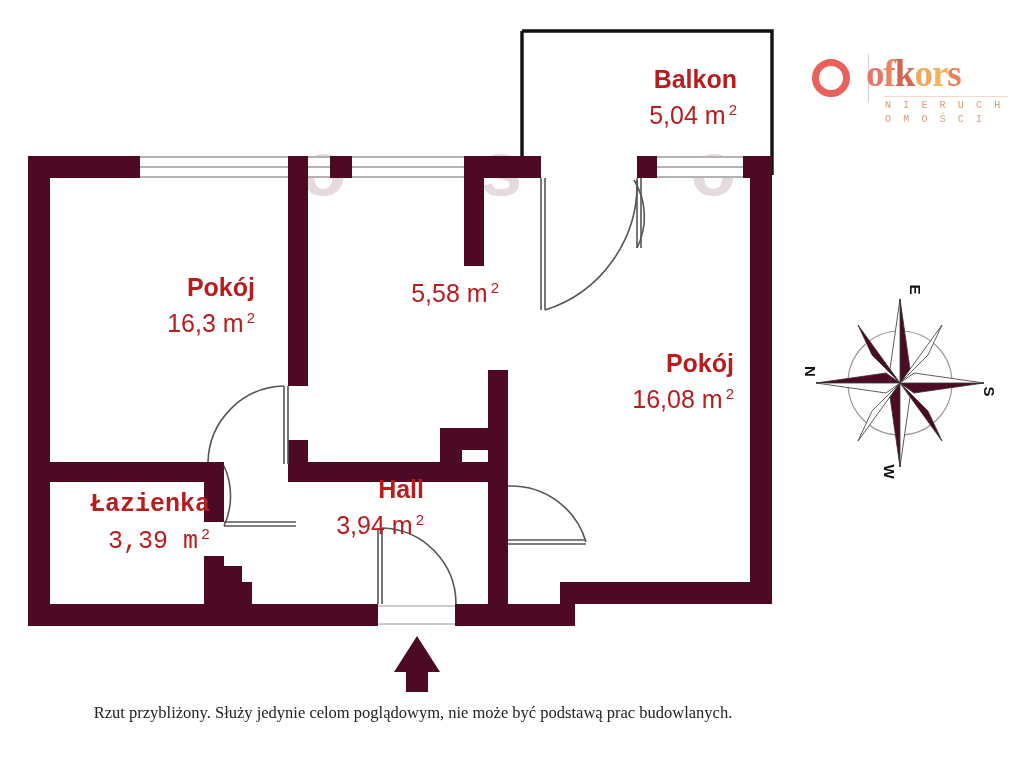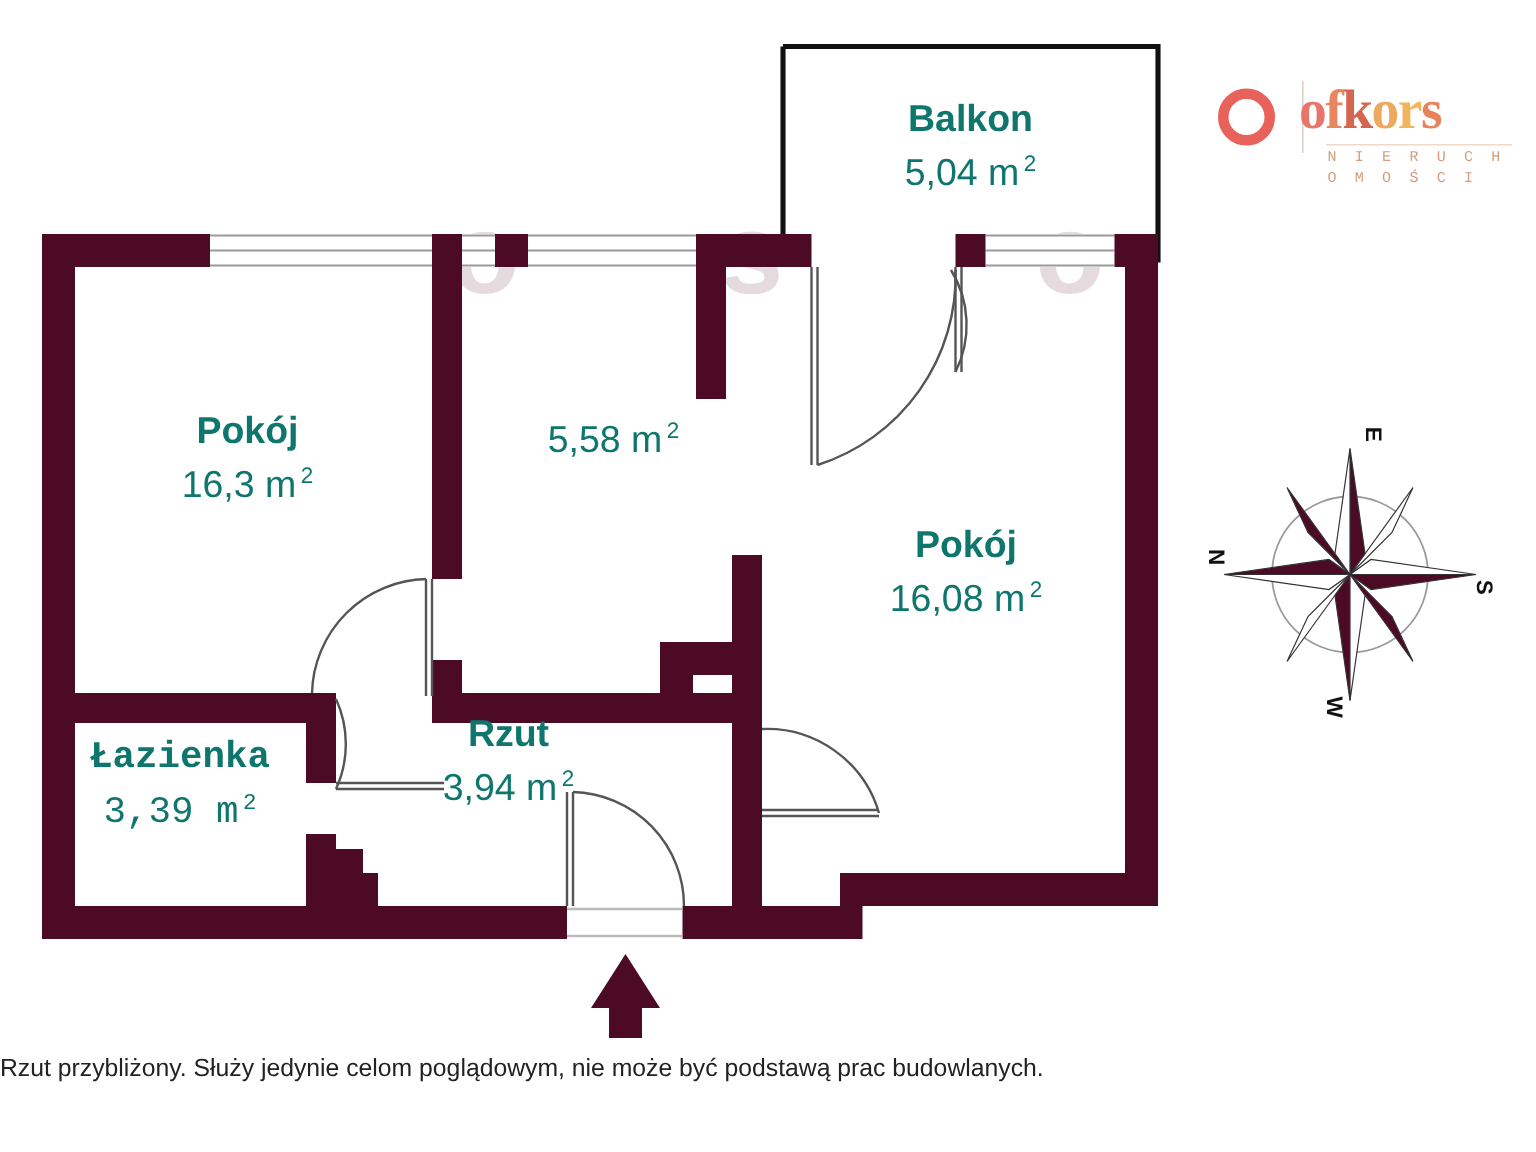--- a/index.html
+++ b/index.html
@@ -3,21 +3,21 @@
 <meta charset="utf-8">
 <style>
   html,body{margin:0;padding:0;}
   body{
     width:1024px;height:768px;background:#ffffff;
     font-family:"Liberation Sans",sans-serif;
     position:relative;overflow:hidden;
   }
   #plan{position:absolute;left:0;top:0;width:1024px;height:768px;}
 
-  .lbl{position:absolute;text-align:center;color:#0f766e;white-space:nowrap;}
+  .lbl{position:absolute;text-align:right;color:#b91c1c;white-space:nowrap;}
   .lbl .name{font-weight:bold;font-size:25px;line-height:30px;}
   .lbl .area{font-size:25px;line-height:32px;}
   .lbl .area sup{font-size:15px;vertical-align:super;margin-left:3px;}
 
   
   #logo{position:absolute;left:806px;top:52px;width:205px;height:60px;}
   #logo .ring{position:absolute;left:6px;top:7px;width:38px;height:38px;
     border:7px solid #e8615a;border-radius:50%;box-sizing:border-box;}
   #logo .divider{position:absolute;left:62px;top:2px;width:1px;height:48px;background:#d8cfc9;}
   #logo .word{position:absolute;left:60px;top:-2px;font-size:37px;font-weight:bold;
@@ -30,22 +30,22 @@
   #logo .word .c6{color:#e8825c;}
   #logo .rule{position:absolute;left:78px;top:44px;width:124px;height:1px;background:#efd9c8;}
   #logo .sub{position:absolute;left:79px;top:47px;font-size:10px;letter-spacing:3.1px;
     color:#d79c7a;line-height:14px;font-family:Liberation Mono, monospace;}
 
   
   #compass{position:absolute;left:800px;top:283px;width:200px;height:200px;}
   #compass .cl{position:absolute;font-size:15px;font-weight:bold;color:#111;}
 
   
-  #caption{position:absolute;left:0;top:703px;width:826px;
-    font-size:16.5px;color:#222;}
+  #caption{position:absolute;left:0;top:703px;width:826px;text-align:center;
+    font-size:16.5px;color:#222;font-family:Liberation Serif, serif;}
 </style>
 </head>
 <body>
 
 <svg id="plan" viewBox="0 0 1024 768">
 
   <g>
     <path d="M522,31 L772,31 L772,175 M522,31 L522,175" fill="none" stroke="#111" stroke-width="3.4"></path>
   </g>
 
@@ -191,21 +191,21 @@
 
 <div class="lbl" style="left:30px;top:490px;width:180px;font-family:Liberation Mono, monospace;">
   <div class="name">Łazienka</div>
   <div class="area">
     <span>3,39</span>
     <span>m</span><sup>2</sup>
   </div>
 </div>
 
 <div class="lbl" style="left:254px;top:474px;width:170px;">
-  <div class="name">Rzut</div>
+  <div class="name">Hall</div>
   <div class="area">
     <span>3,94</span>
     <span>m</span><sup>2</sup>
   </div>
 </div>
 
 <div id="logo">
   <div class="ring"></div>
   <div class="divider"></div>
   <div class="word">

